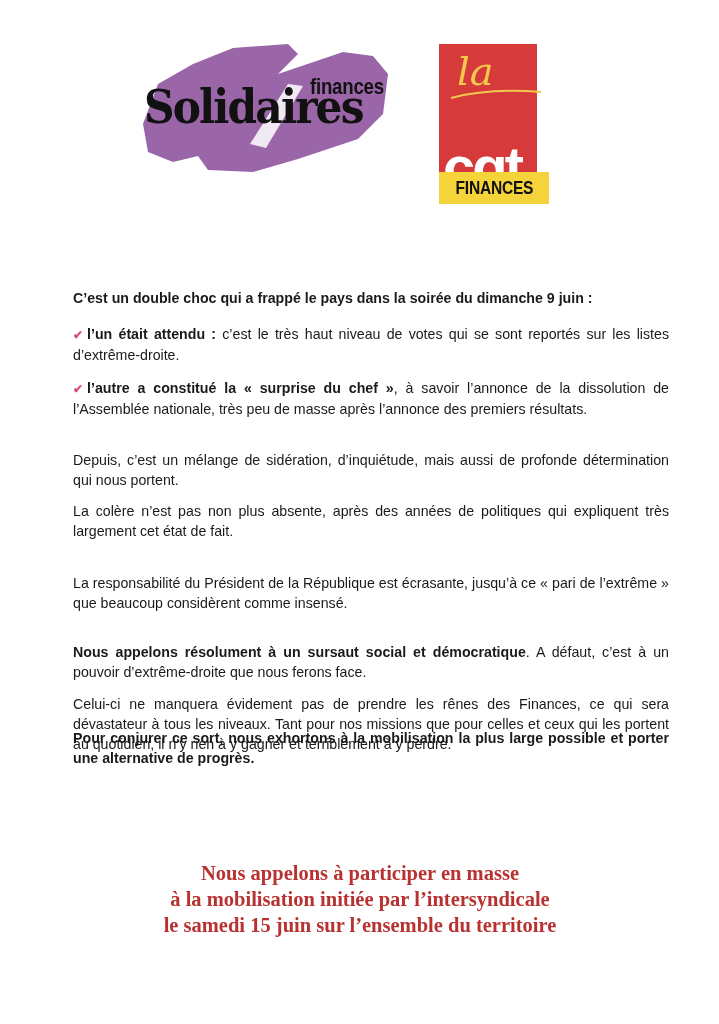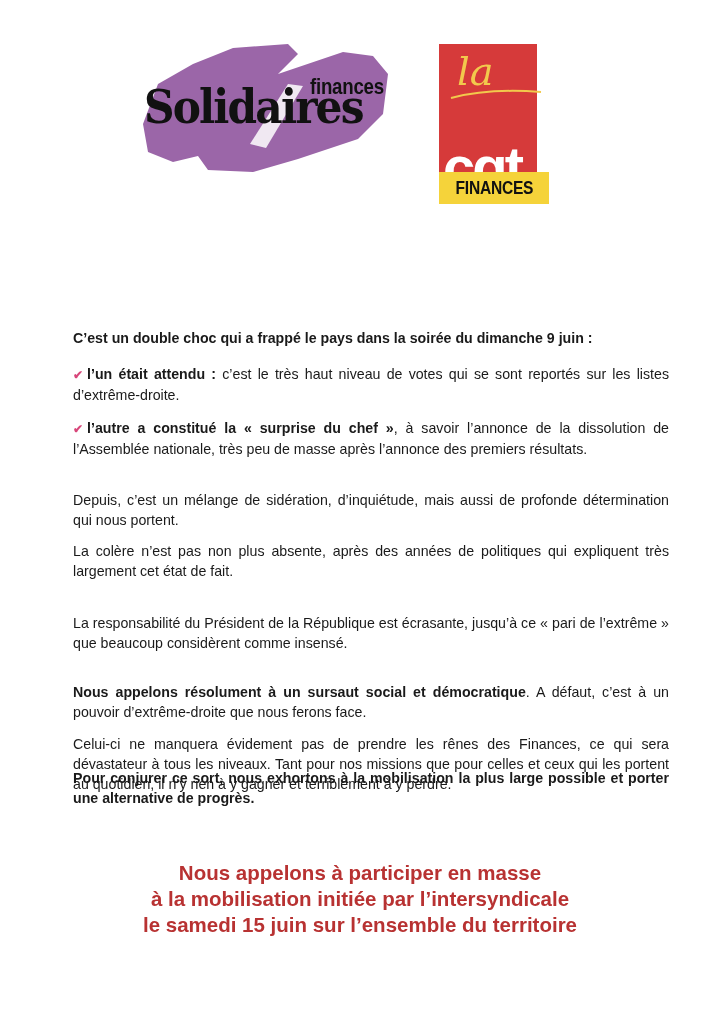--- a/index.html
+++ b/index.html
@@ -20,27 +20,27 @@
       font-size: 40px; color: #f2c94c; }
     .cgt-swoosh { position: absolute; left: 10px; top: 44px; }
     .cgt-word { position: absolute; left: 4px; top: 58px; font-family: "Liberation Sans", sans-serif; font-weight: bold;
       font-size: 58px; color: #fff; letter-spacing: -3px; line-height: 1; margin-top: 36px; }
     .cgt-band { position: absolute; left: 0; bottom: 0; width: 110px; height: 32px; background: #f5d33a;
       display: flex; align-items: center; justify-content: center; }
     .cgt-fin { font-family: "Liberation Sans", sans-serif; font-weight: bold; font-size: 19px; color: #111;
       transform: scaleX(0.82); letter-spacing: -0.3px; }
 
     
-    .content { position: absolute; left: 73px; width: 596px; font-size: 14.2px; line-height: 19.8px; margin-top: 40px; }
+    .content { position: absolute; left: 73px; width: 596px; font-size: 14.2px; line-height: 19.8px; }
     .content p { margin: 0; text-align: justify; }
     .bold { font-weight: bold; }
     .check { color: #d8467a; font-weight: bold; font-size: 12px; margin-right: 4px; }
 
     .call { position: absolute; left: 100px; width: 520px; top: 860px; text-align: center;
-      color: #b83232; font-weight: bold; font-size: 20.5px; line-height: 26px; }
+      color: #b83232; font-weight: bold; font-size: 20.5px; line-height: 26px; font-family: Liberation Serif, serif; }
   </style>
 </head>
 <body>
 
 <div class="solidaires">
   <svg width="260" height="132" viewBox="0 0 260 132">
     <path d="M95 4 L150 0 L160 10 L140 30 L205 8 L235 12 L250 30 L245 70 L220 95 L160 115 L115 128 L70 126 L60 112 L35 118 L10 108 L5 80 L20 40 L55 20 Z" fill="#9b66a8"></path>
     <path d="M112 100 L150 40 L165 42 L128 104 Z" fill="#ffffff" opacity="0.85"></path>
   </svg>
   <span class="sol-fin">finances</span>

